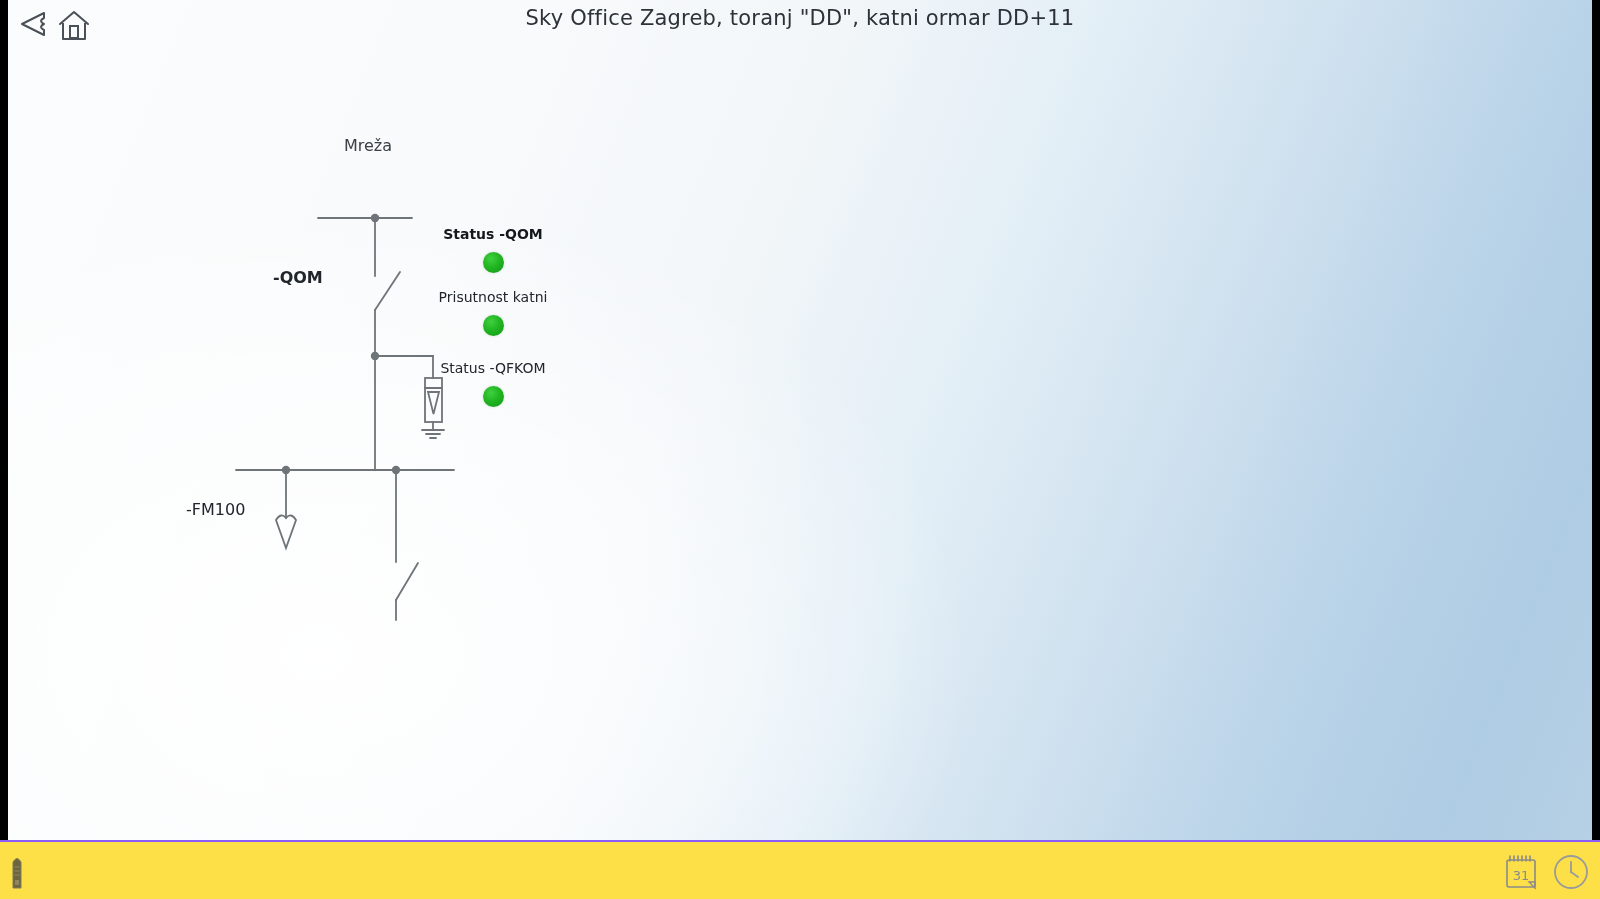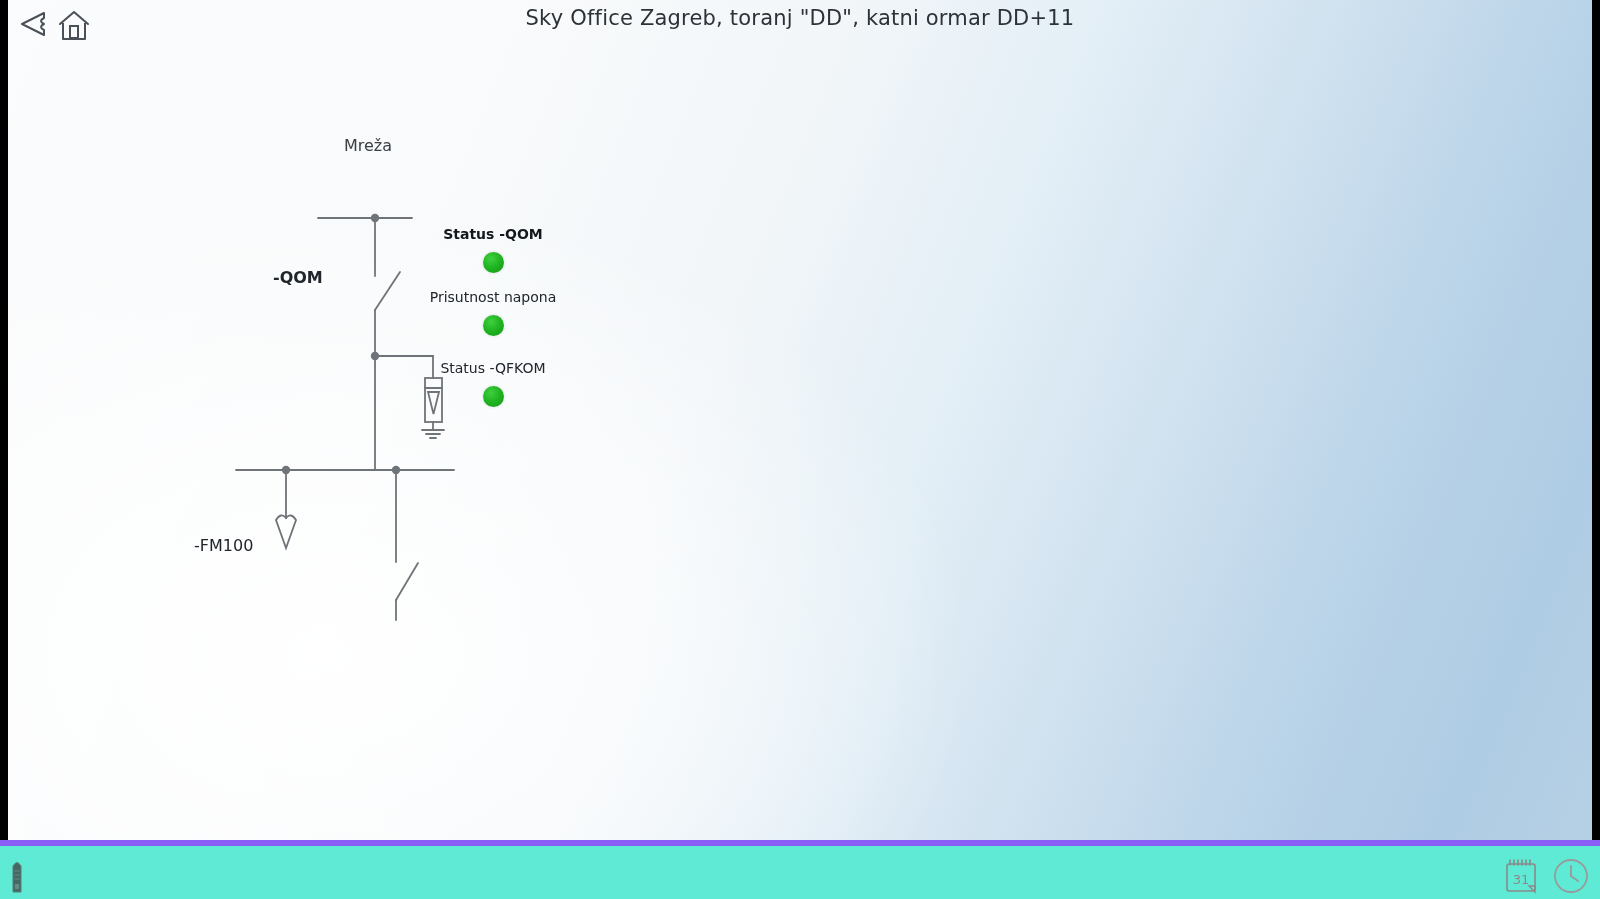--- a/index.html
+++ b/index.html
@@ -123,22 +123,22 @@
     font-size: 16px;
     color: #20262c;
     white-space: nowrap;
   }
 
   
   #status-bar {
     position: absolute;
     left: 0; bottom: 0;
     width: 1600px; height: 59px;
-    background: #5eead4;
-    border-top: 6px solid #8b5cf6;
+    background: #fde047;
+    border-top: 2px solid #8b5cf6;
   }
   #status-left-icon {
     position: absolute; left: 7px; top: 10px;
     line-height: 0; opacity: 0.75;
   }
   #datetime-group {
     position: absolute;
     right: 8px; top: 0;
     height: 59px;
     display: flex;
@@ -223,28 +223,28 @@
           <line x1="238" y1="470" x2="238" y2="518"></line>
           <path d="M228 520 Q233 512 238 518 Q243 512 248 520 L238 548 Z"></path>
 
           <line x1="348" y1="470" x2="348" y2="562"></line>
           <line x1="348" y1="600" x2="370" y2="563"></line>
           <line x1="348" y1="600" x2="348" y2="620"></line>
         </g>
       </svg>
 
       <div class="dev-label" style="left:225px; top:268px;font-weight:bold;">-QOM</div>
-      <div class="dev-label" style="left:138px; top:536px;margin-left:8px;">-FM100</div>
+      <div class="dev-label" style="left:138px; top:500px;">-FM100</div>
 
       <div class="ind" style="left:325px; top:224px;">
         <div class="ind-label bold">Status -QOM</div>
         <div class="led"></div>
       </div>
       <div class="ind" style="left:325px; top:287px;">
-        <div class="ind-label">Prisutnost napona</div>
+        <div class="ind-label">Prisutnost katni</div>
         <div class="led"></div>
       </div>
       <div class="ind" style="left:325px; top:358px;">
         <div class="ind-label">Status -QFKOM</div>
         <div class="led"></div>
       </div>
     </div>
 
   </div>
 

